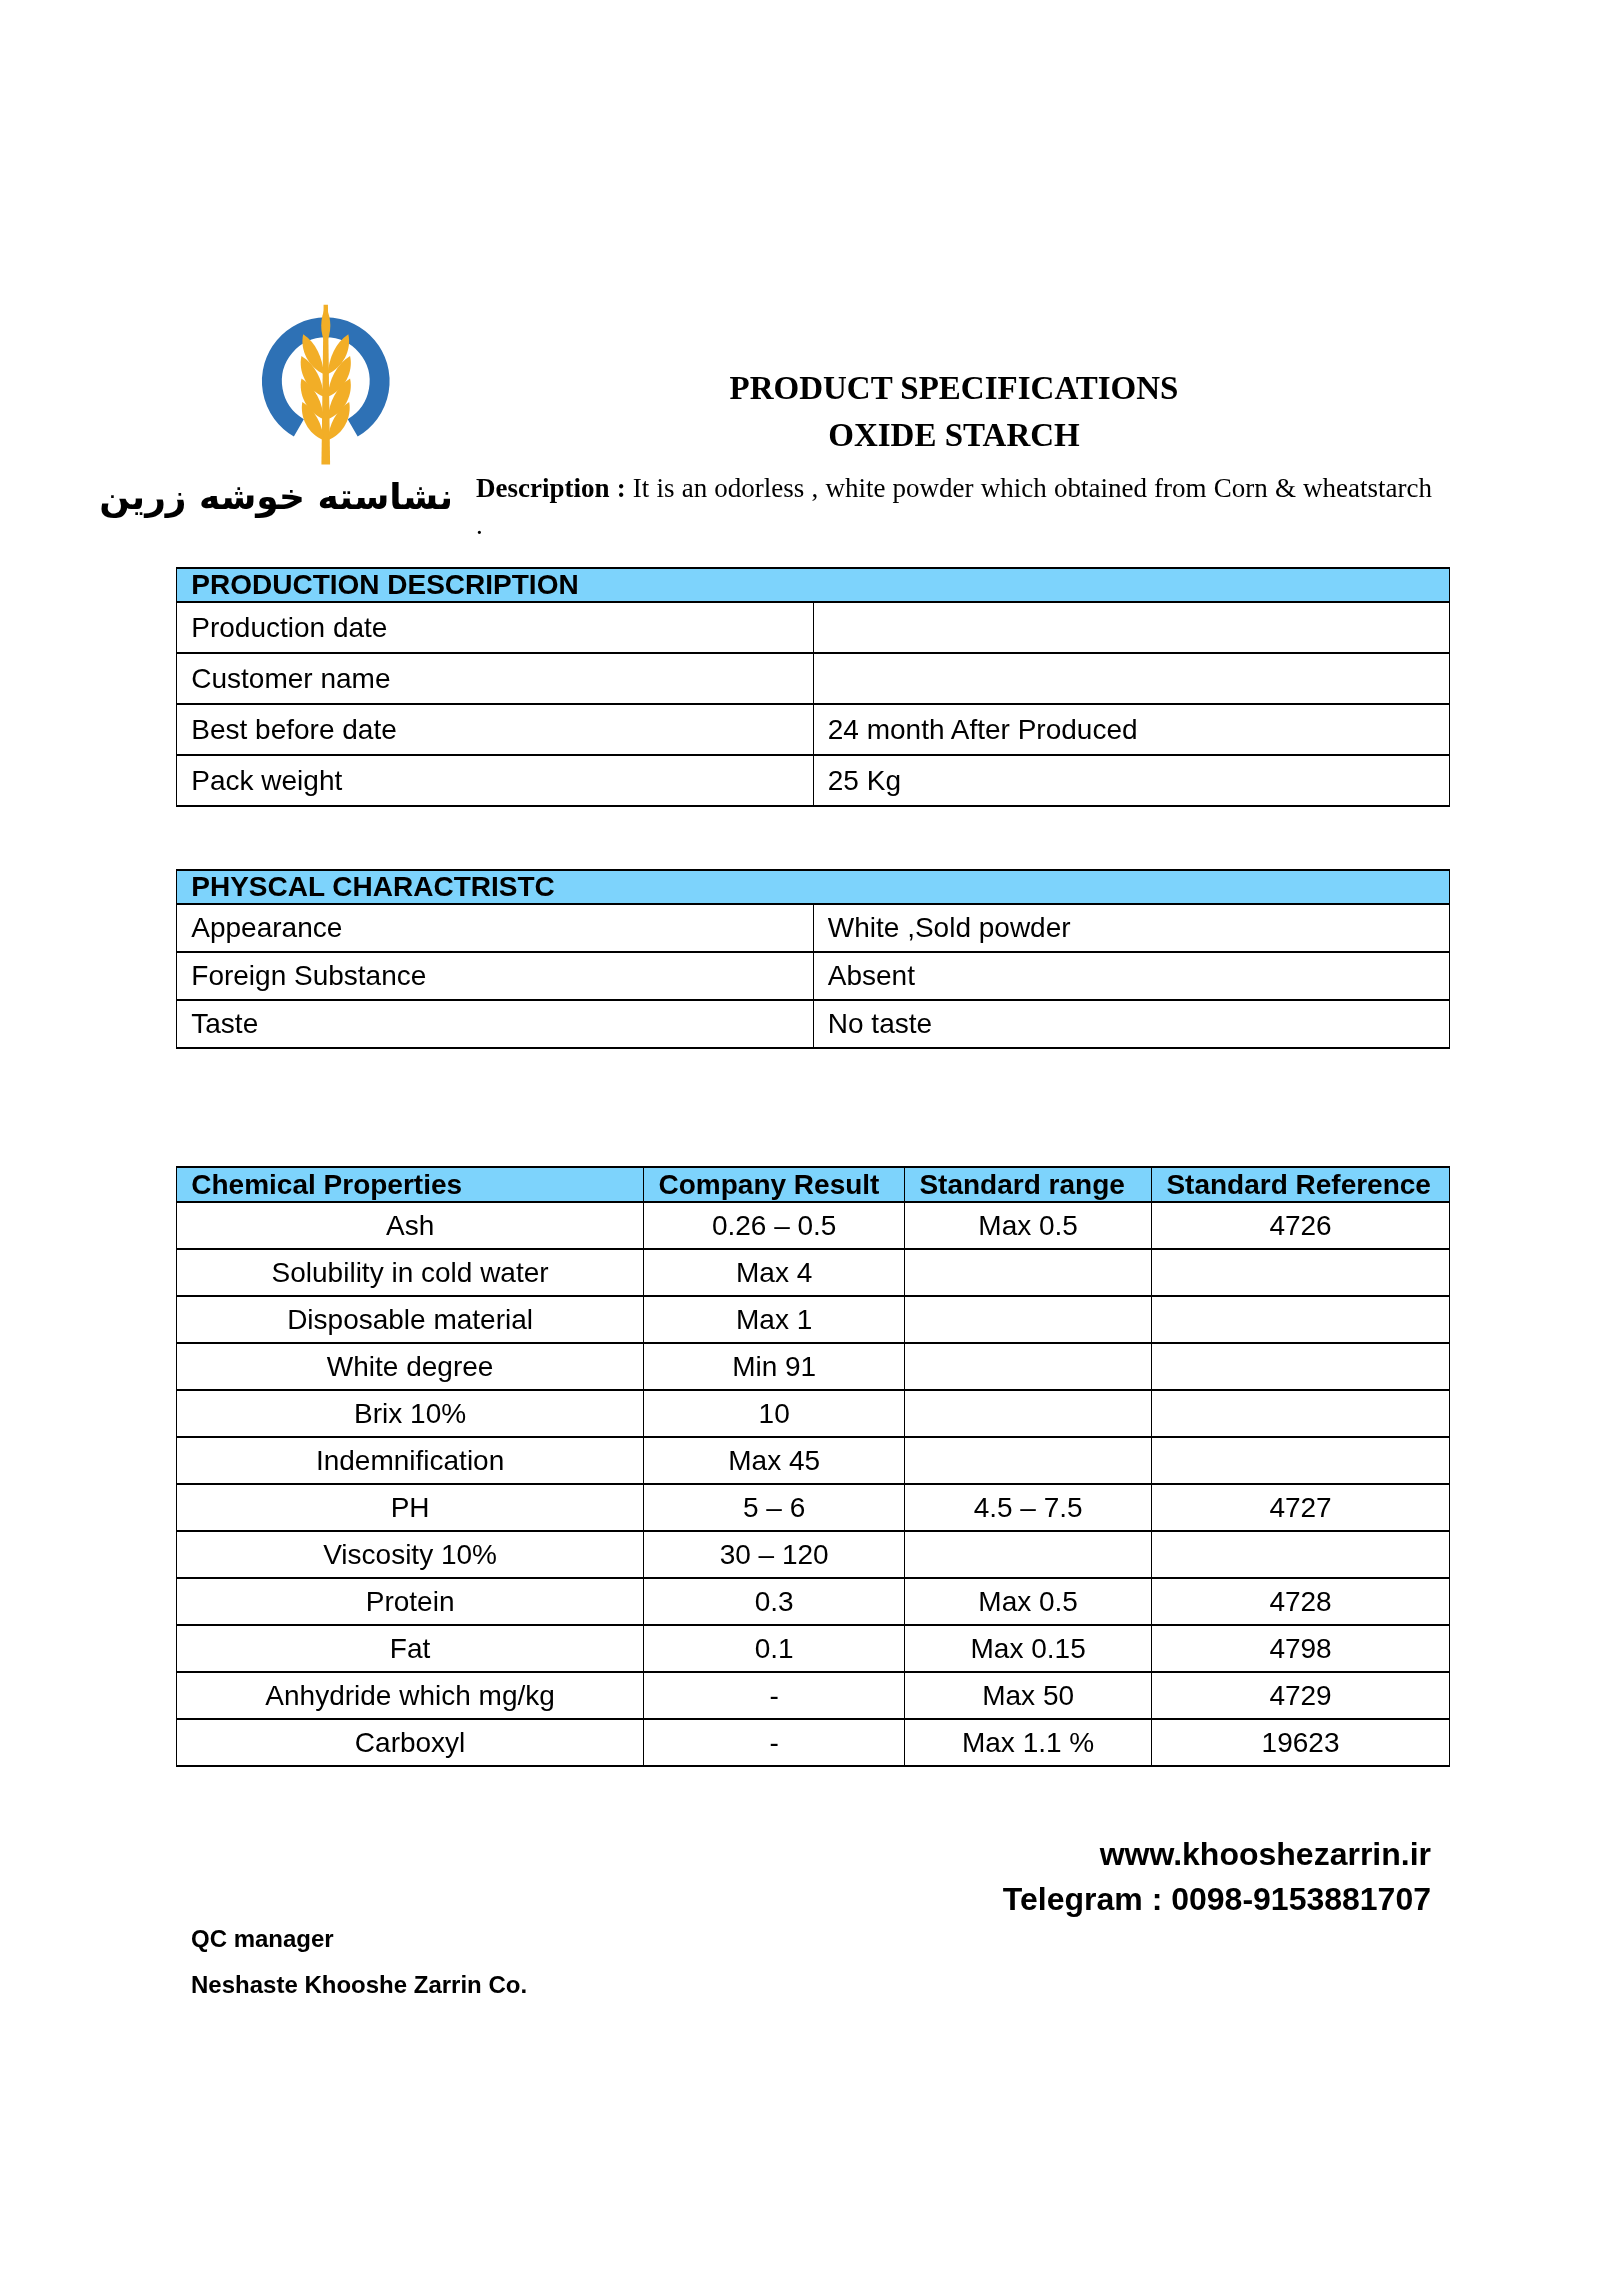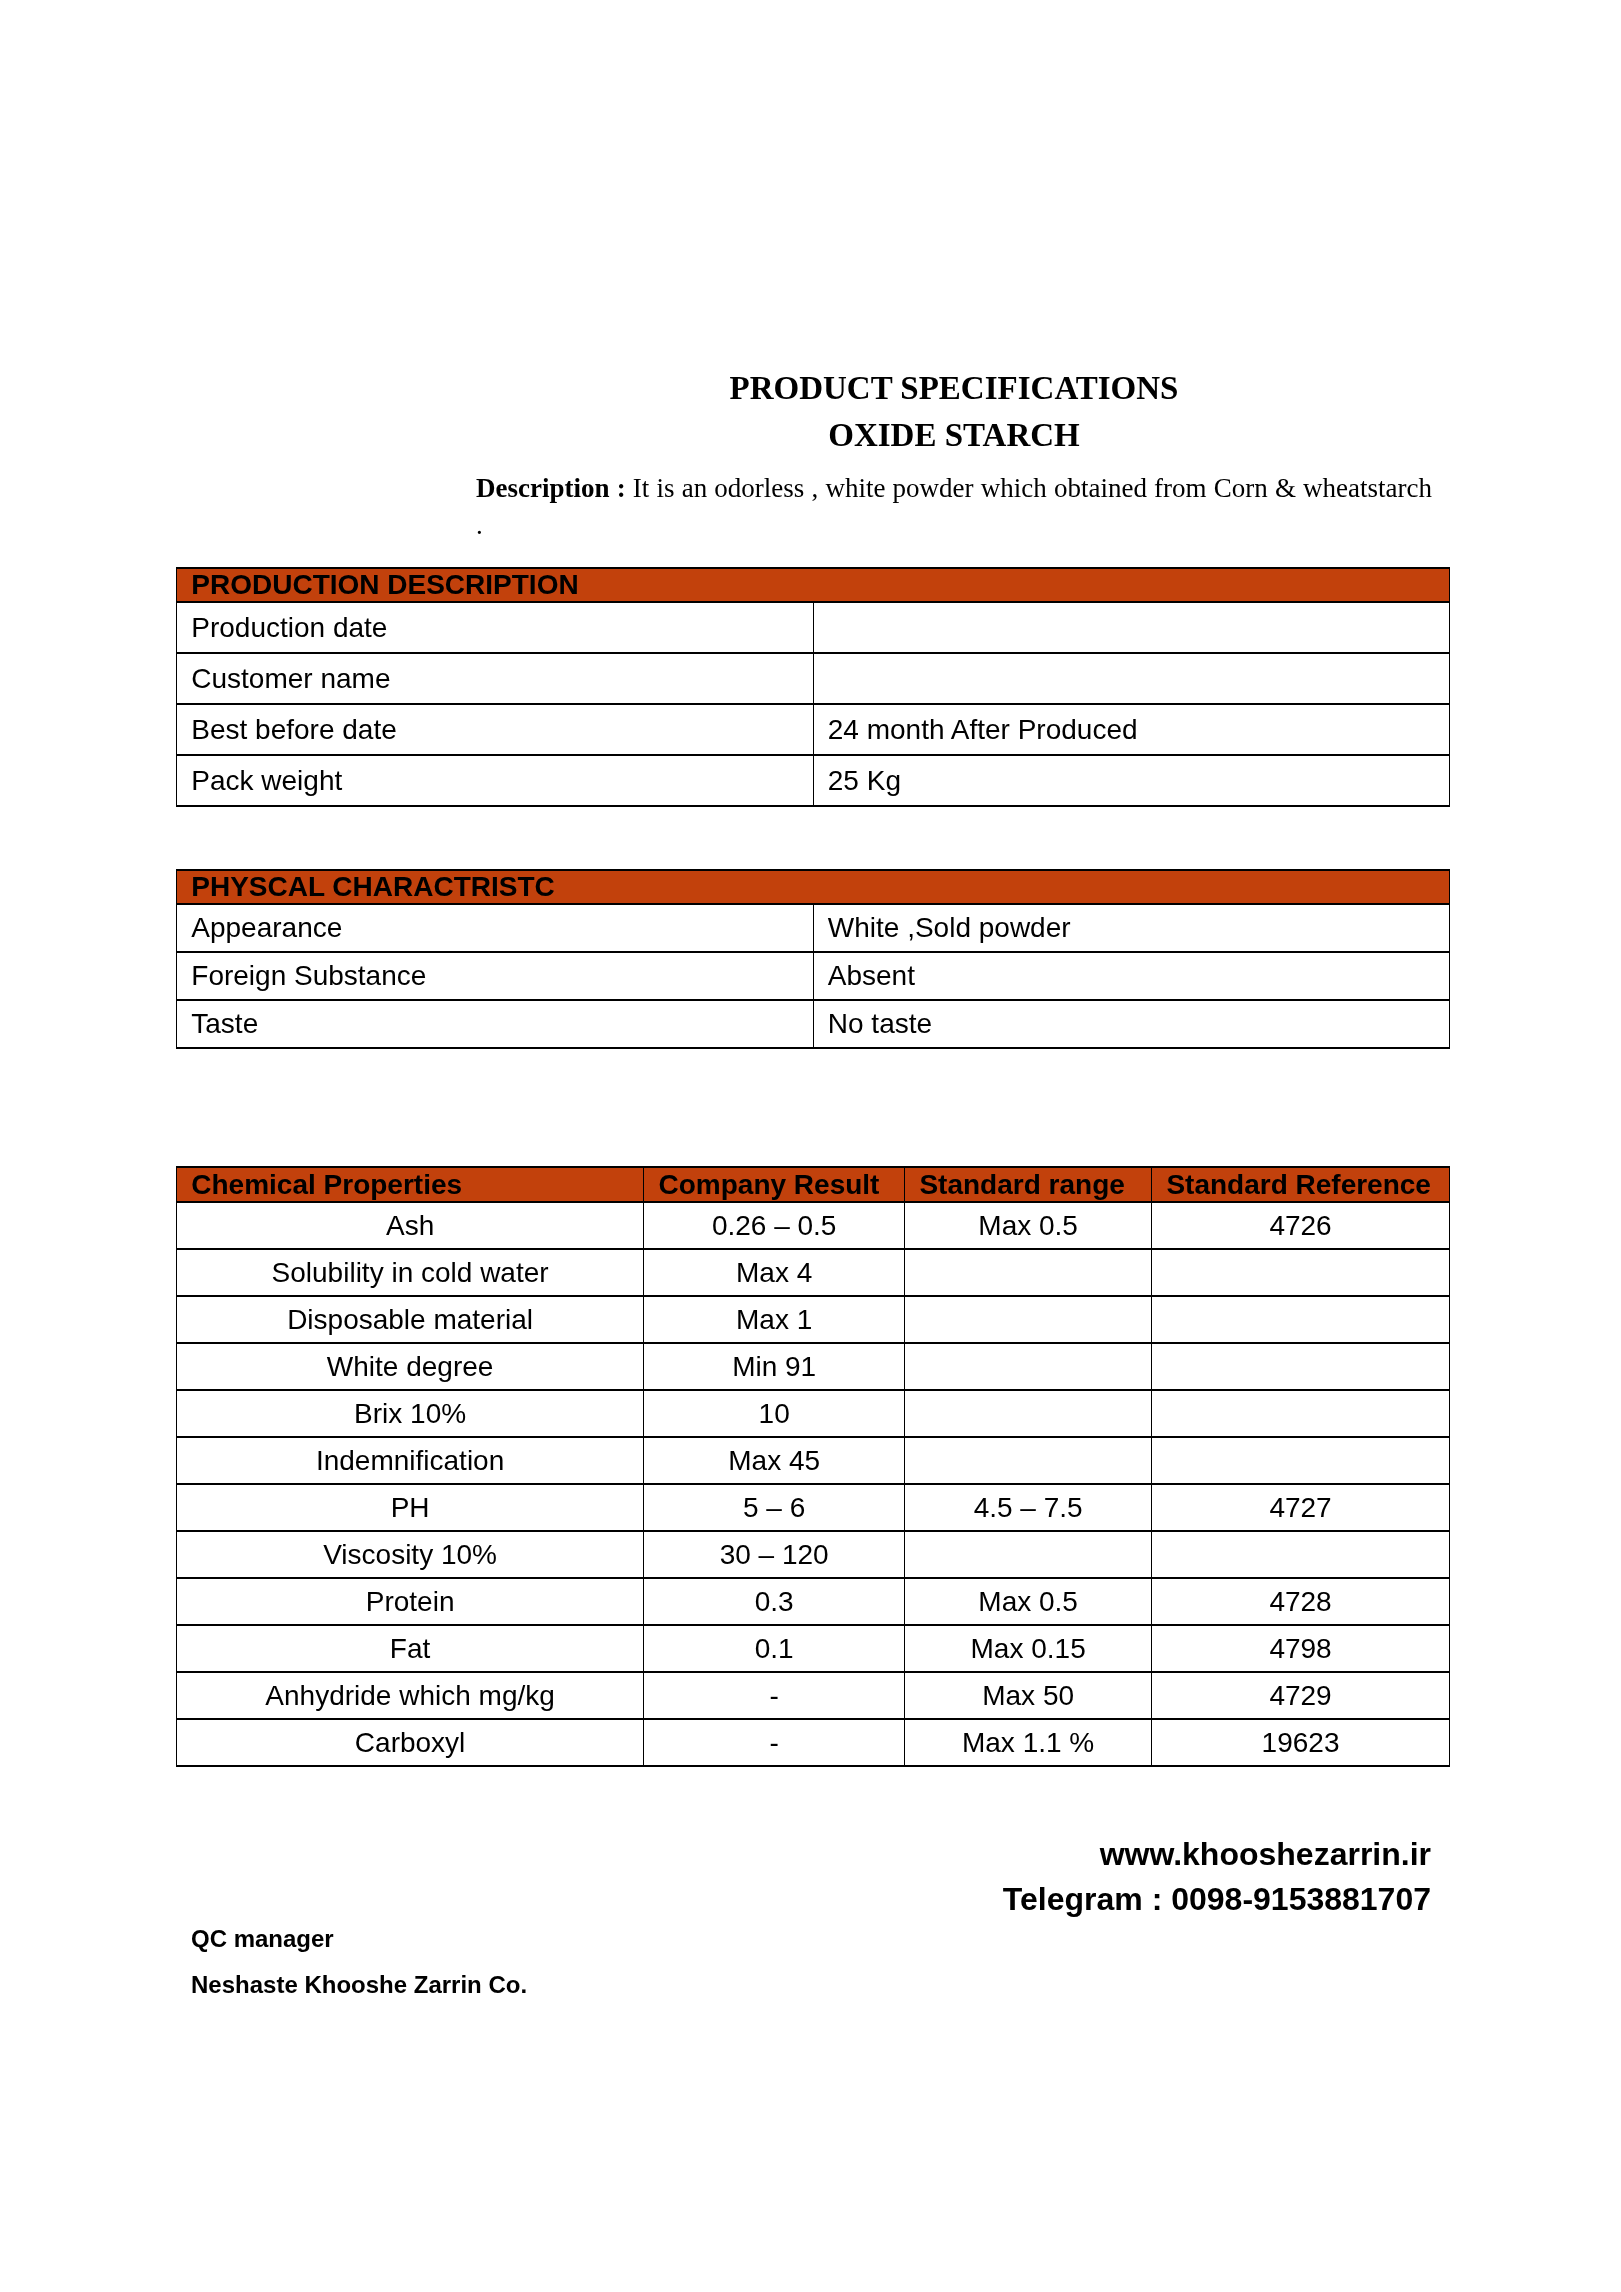--- a/index.html
+++ b/index.html
@@ -39,21 +39,21 @@
     position:absolute;left:176px;width:1274px;
     border-collapse:collapse;table-layout:fixed;
     font-size:28px;
   }
   table.spec th,table.spec td{
     border-left:1.8px solid #000;border-right:1.8px solid #000;
     border-top:2.7px solid #000;border-bottom:2.7px solid #000;
     overflow:hidden;white-space:nowrap;
   }
   table.spec th{
-    background:#c2410c;
+    background:#7dd3fc;
     font-weight:bold;text-align:left;padding:0 0 0 14.3px;
   }
   .t1{top:567px;}  .t1 th{height:27px;} .t1 td{height:47px;}
   .t2{top:869px;}  .t2 th{height:29.6px;} .t2 td{height:44px;}
   .t3{top:1166px;} .t3 th{height:33px;} .t3 td{height:45px;}
 
   .two-col td{text-align:left;padding-left:14.3px;}
   .two-col col.c-label{width:50%;}
   .two-col col.c-value{width:50%;}
 
@@ -72,20 +72,40 @@
     position:absolute;left:191px;top:1924px;
     font-weight:bold;font-size:24px;line-height:30px;
   }
   .footer-left .company-line{margin-top:16px;}
 </style>
 </head>
 <body>
 
 <div class="page">
 
+  <div class="logo-figure">
+    <svg width="139" height="165" viewBox="0 0 160 190" xmlns="http://www.w3.org/2000/svg">
+      <path d="M47 143.7 A62 62 0 1 1 109 143.7" fill="none" stroke="#2e71b5" stroke-width="23" stroke-linecap="butt"></path>
+      <g fill="#f2ae27">
+        <path d="M75.5 2 L80.5 2 L83 186 L73 186 Z"></path>
+        <path d="M78 4 C 71 18 71 34 78 48 C 85 34 85 18 78 4 Z"></path>
+        <path d="M76 82 C 58 74 48 54 52 36 C 67 46 74 63 76 82 Z"></path>
+        <path d="M76 108 C 56 100 46 79 50 61 C 66 71 74 88 76 108 Z"></path>
+        <path d="M76 134 C 56 126 46 105 50 87 C 66 97 74 114 76 134 Z"></path>
+        <path d="M76 158 C 57 151 48 131 51 114 C 66 123 74 140 76 158 Z"></path>
+        <g transform="translate(156,0) scale(-1,1)">
+          <path d="M76 82 C 58 74 48 54 52 36 C 67 46 74 63 76 82 Z"></path>
+          <path d="M76 108 C 56 100 46 79 50 61 C 66 71 74 88 76 108 Z"></path>
+          <path d="M76 134 C 56 126 46 105 50 87 C 66 97 74 114 76 134 Z"></path>
+          <path d="M76 158 C 57 151 48 131 51 114 C 66 123 74 140 76 158 Z"></path>
+        </g>
+      </g>
+    </svg>
+    <div class="company-name-fa">نشاسته خوشه زرین</div>
+  </div>
 
   <div class="title-block">
     <p class="doc-title">PRODUCT SPECIFICATIONS</p>
     <p class="doc-subtitle">OXIDE STARCH</p>
     <p class="desc"><b>Description :</b> <span>It is an odorless , white powder which obtained from Corn &amp; wheatstarch .</span></p>
   </div>
 
   <table class="spec two-col t1">
     <colgroup>
         <col class="c-label">

